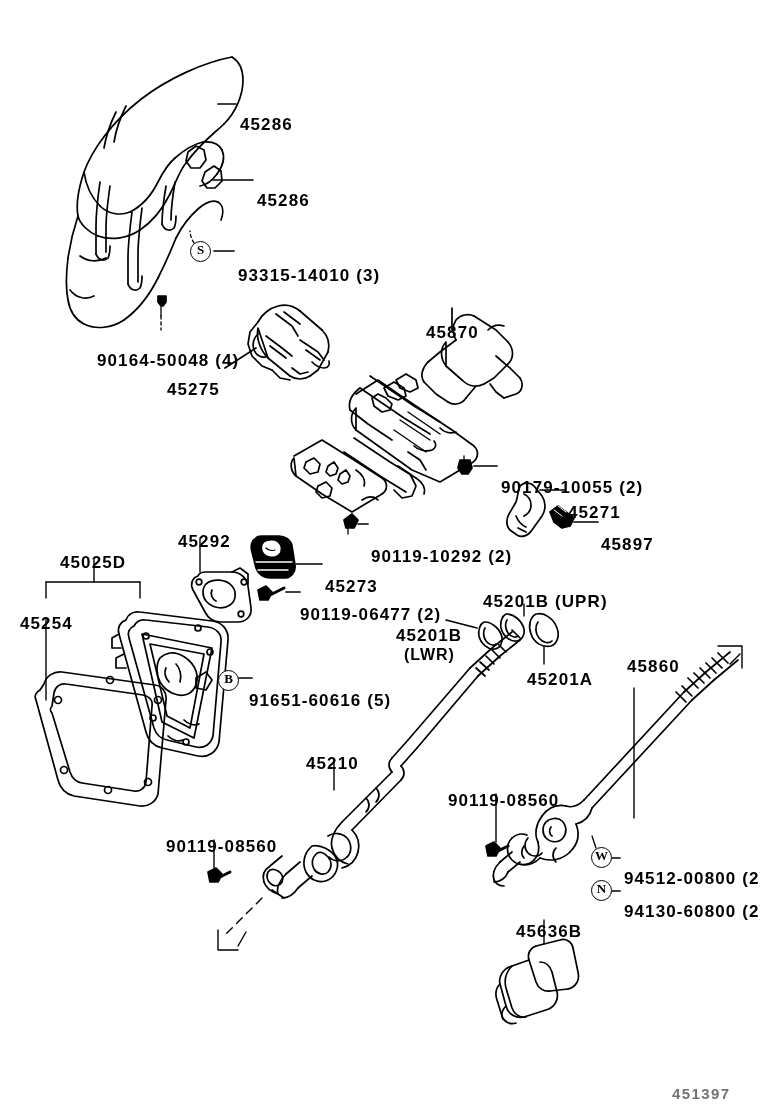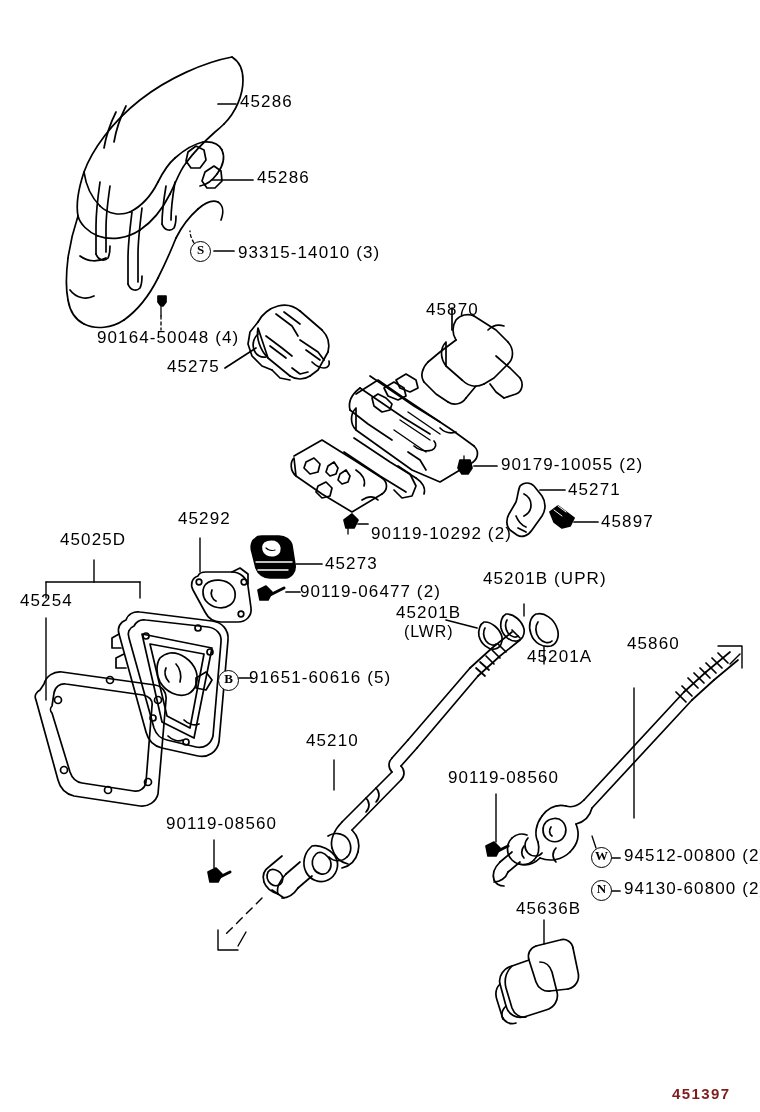--- a/index.html
+++ b/index.html
@@ -8,34 +8,35 @@
     width:760px;height:1112px;
     background:#ffffff;
     font-family:"Liberation Sans", sans-serif;
     overflow:hidden;
   }
   #artwork{position:absolute;left:0;top:0;width:760px;height:1112px;}
   .lbl{
     position:absolute;
     font-family:"Liberation Sans", sans-serif;
     font-size:17px;
-    font-weight:400;
+    font-weight:700;
     letter-spacing:1.1px;
     color:#000;
     white-space:nowrap;
     line-height:1.05;
+    margin-top:23px;
   }
   .lbl.sub{font-size:16px;letter-spacing:0.9px;}
   .footer{
     position:absolute;
     font-family:"Liberation Sans", sans-serif;
     font-size:15px;
     font-weight:700;
     letter-spacing:1.4px;
-    color:#7f1d1d;
+    color:#737373;
   }
   .sym{
     position:absolute;
     width:19px;height:19px;
     border:1.7px solid #000;
     border-radius:50%;
     font-family:"Liberation Serif", serif;
     font-size:13px;
     font-weight:700;
     line-height:16px;

